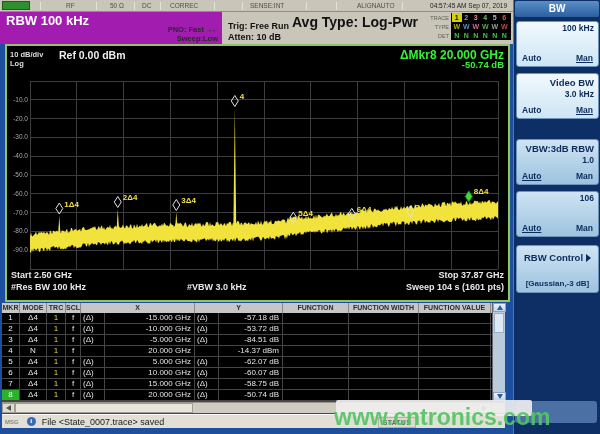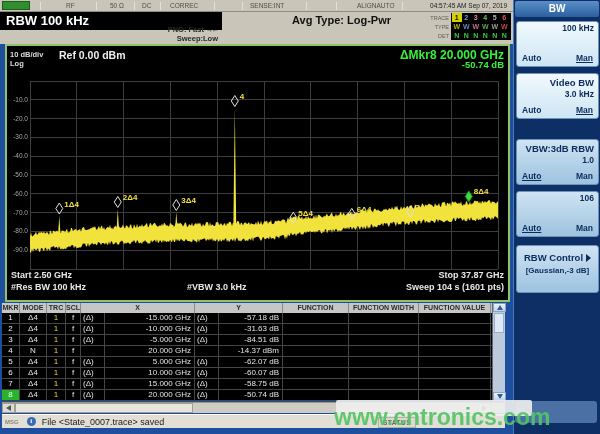--- a/index.html
+++ b/index.html
@@ -6,25 +6,25 @@
 html,body{width:600px;height:434px;overflow:hidden}
 body{position:relative;background:#1d4f9e;font-family:"Liberation Sans",sans-serif;-webkit-font-smoothing:antialiased}
 
 .statusbar{position:absolute;left:0;top:0;width:513px;height:12px;background:#c9c5b9;border-bottom:1px solid #8f8c80}
 .lxi{position:absolute;left:2px;top:1px;width:28px;height:9px;background:#2f8f2f;border:1px solid #1c5c1c}
 .sb-item{position:absolute;top:2px;font-size:6.5px;color:#4c4f42;white-space:nowrap}
 .sb-sep{position:absolute;top:2px;width:1px;height:8px;background:#a5a296;border-left:1px solid #e4e1d6}
 .sb-date{position:absolute;top:2px;right:6px;font-size:6.5px;color:#1c1c1c;white-space:nowrap}
 
 .annotrow{position:absolute;left:0;top:12px;width:513px;height:32px;background:#c9c5b9}
-.rbw-bar{position:absolute;left:0;top:0;width:222px;height:18px;background:#000000;color:#fff;font-size:13px;font-weight:bold;line-height:18px;padding-left:6px;white-space:nowrap}
+.rbw-bar{position:absolute;left:0;top:0;width:222px;height:32px;background:#a21caf;color:#fff;font-size:13px;font-weight:bold;line-height:18px;padding-left:6px;white-space:nowrap}
 .pno-block{position:absolute;left:118px;top:14px;width:100px;text-align:right;font-size:7.5px;font-weight:bold;color:#2a2a2a;line-height:8.5px;white-space:nowrap}
 .pno-icon{font-size:7px;letter-spacing:-1px;color:#2a2a2a}
 .trig-block{position:absolute;left:228px;top:9px;font-size:9px;font-weight:bold;color:#111;line-height:10.5px;white-space:nowrap}
-.avg-type{position:absolute;left:292px;top:2px;font-size:11px;font-weight:bold;color:#111;white-space:nowrap}
+.avg-type{position:absolute;left:292px;top:2px;font-size:14px;font-weight:bold;color:#111;white-space:nowrap}
 .trace-block{position:absolute;right:2px;top:1px;width:86px}
 .tr-row{display:flex;align-items:center;height:9px}
 .tr-label{width:26px;text-align:right;font-size:5.5px;color:#5c5f52;padding-right:2px}
 .tr-box{flex:1;background:#000;height:9px;display:flex;align-items:center;padding:0 1px}
 .tr-d{width:9.5px;text-align:center;font-size:7px;font-weight:bold;line-height:9px}
 .tr-active{background:#d6d000;color:#111!important}
 
 .display{position:absolute;left:5px;top:44px;width:505px;height:258px;background:#000;border:2px solid #8fc468}
 .disp-scale{position:absolute;left:3px;top:4px;font-size:7.5px;font-weight:bold;color:#ddd}
 .disp-log{position:absolute;left:3px;top:13px;font-size:7.5px;font-weight:bold;color:#ddd}
@@ -73,21 +73,21 @@
 .msg-text{margin-left:6px;font-size:9px;color:#1a1a1a;white-space:nowrap}
 .status-btn{position:absolute;left:376px;top:2px;font-size:6.5px;font-weight:bold;color:#666;background:#dcd9d0;border:1px solid #b4b1a8;padding:0 4px;line-height:9px;letter-spacing:.5px}
 
 .side-panel{position:absolute;left:513px;top:0;width:87px;height:434px;background:#0d2f66;border-left:1px solid #4a7ab8}
 .panel-header{position:absolute;top:1px;left:1px;right:1px;height:16px;background:linear-gradient(#5a8fc8,#2c5f9e);color:#fff;font-weight:bold;font-size:10px;text-align:center;line-height:16px;border-radius:2px}
 .skey{position:absolute;left:2px;width:83px;background:linear-gradient(#cfe3f2,#9dc3e0);border:1px solid #6a94bc;border-radius:3px;overflow:hidden}
 .skey-bright{background:linear-gradient(#f2f9fd,#cde5f4)}
 .skey-title{font-size:9.5px;font-weight:bold;color:#0b2b5c;text-align:right;padding:3px 4px 0 0;white-space:nowrap}
 .skey-title-center{text-align:center;padding-right:0;padding-top:6px}
 .skey-val{font-size:8.5px;font-weight:bold;color:#0b2b5c;text-align:right;padding:1px 4px 0 0}
-.skey-sub{font-size:8px;font-weight:bold;color:#0b2b5c;text-align:center;margin-top:3px}
+.skey-sub{font-size:8px;font-weight:bold;color:#0b2b5c;text-align:center;margin-top:16px}
 .skey-row{position:absolute;bottom:3px;left:5px;right:5px;display:flex;justify-content:space-between;font-size:8.5px;font-weight:bold;color:#0b2b5c}
 .am-on{text-decoration:underline}
 .submenu-arrow{display:inline-block;width:0;height:0;border-top:4px solid transparent;border-bottom:4px solid transparent;border-left:5px solid #0b2b5c;margin-left:3px;vertical-align:middle}
 
 .wm-patch{position:absolute;left:336px;top:400px;width:196px;height:16px;background:rgba(240,240,240,.9);border-radius:2px;z-index:40}
 .wm-patch2{position:absolute;left:515px;top:401px;width:82px;height:22px;background:rgba(125,165,215,.55);border-radius:3px;z-index:39}
 .watermark{position:absolute;left:334px;top:404px;font-size:23px;font-weight:bold;color:rgba(85,195,100,.92);letter-spacing:0;z-index:50;white-space:nowrap}
 </style>
 </head>
 <body>
@@ -111,20 +111,24 @@
     <span class="sb-sep" style="left: 336px;"></span>
     <span class="sb-sep" style="left: 402px;"></span>
   </div>
 
 <div class="annotrow">
   <div class="rbw-bar">RBW  100 kHz</div>
   <div class="pno-block">
     <div><span>PNO: Fast</span>
          <span class="pno-icon">→←</span></div>
     <div>Sweep:Low</div>
+  </div>
+  <div class="trig-block">
+    <div>Trig: Free Run</div>
+    <div>Atten: 10 dB</div>
   </div>
   <div class="avg-type">Avg Type: Log-Pwr</div>
   <div class="trace-block">
       <div class="tr-row">
         <span class="tr-label">TRACE</span>
         <span class="tr-box">
           <span class="tr-d tr-active" style="color: rgb(214, 208, 0);">1</span>
           <span class="tr-d" style="color: rgb(111, 159, 232);">2</span>
           <span class="tr-d" style="color: rgb(239, 127, 174);">3</span>
           <span class="tr-d" style="color: rgb(108, 196, 108);">4</span>
@@ -257,21 +261,21 @@
         <span class="td " style="width: 72px;"></span>
       </div>
       <div class="trow">
         <span class="td c-mkr" style="width: 18px;">2</span>
         <span class="td c-ctr" style="width: 27px;">Δ4</span>
         <span class="td c-ctr c-trc" style="width: 19px;">1</span>
         <span class="td c-ctr" style="width: 15px;">f</span>
         <span class="td c-l" style="width: 24px;">(Δ)</span>
         <span class="td c-r" style="width: 90px;">-10.000 GHz</span>
         <span class="td c-l" style="width: 24px;">(Δ)</span>
-        <span class="td c-r" style="width: 64px;">-31.63 dB</span>
+        <span class="td c-r" style="width: 64px;">-53.72 dB</span>
         <span class="td " style="width: 66px;"></span>
         <span class="td " style="width: 70px;"></span>
         <span class="td " style="width: 72px;"></span>
       </div>
       <div class="trow">
         <span class="td c-mkr" style="width: 18px;">3</span>
         <span class="td c-ctr" style="width: 27px;">Δ4</span>
         <span class="td c-ctr c-trc" style="width: 19px;">1</span>
         <span class="td c-ctr" style="width: 15px;">f</span>
         <span class="td c-l" style="width: 24px;">(Δ)</span>

